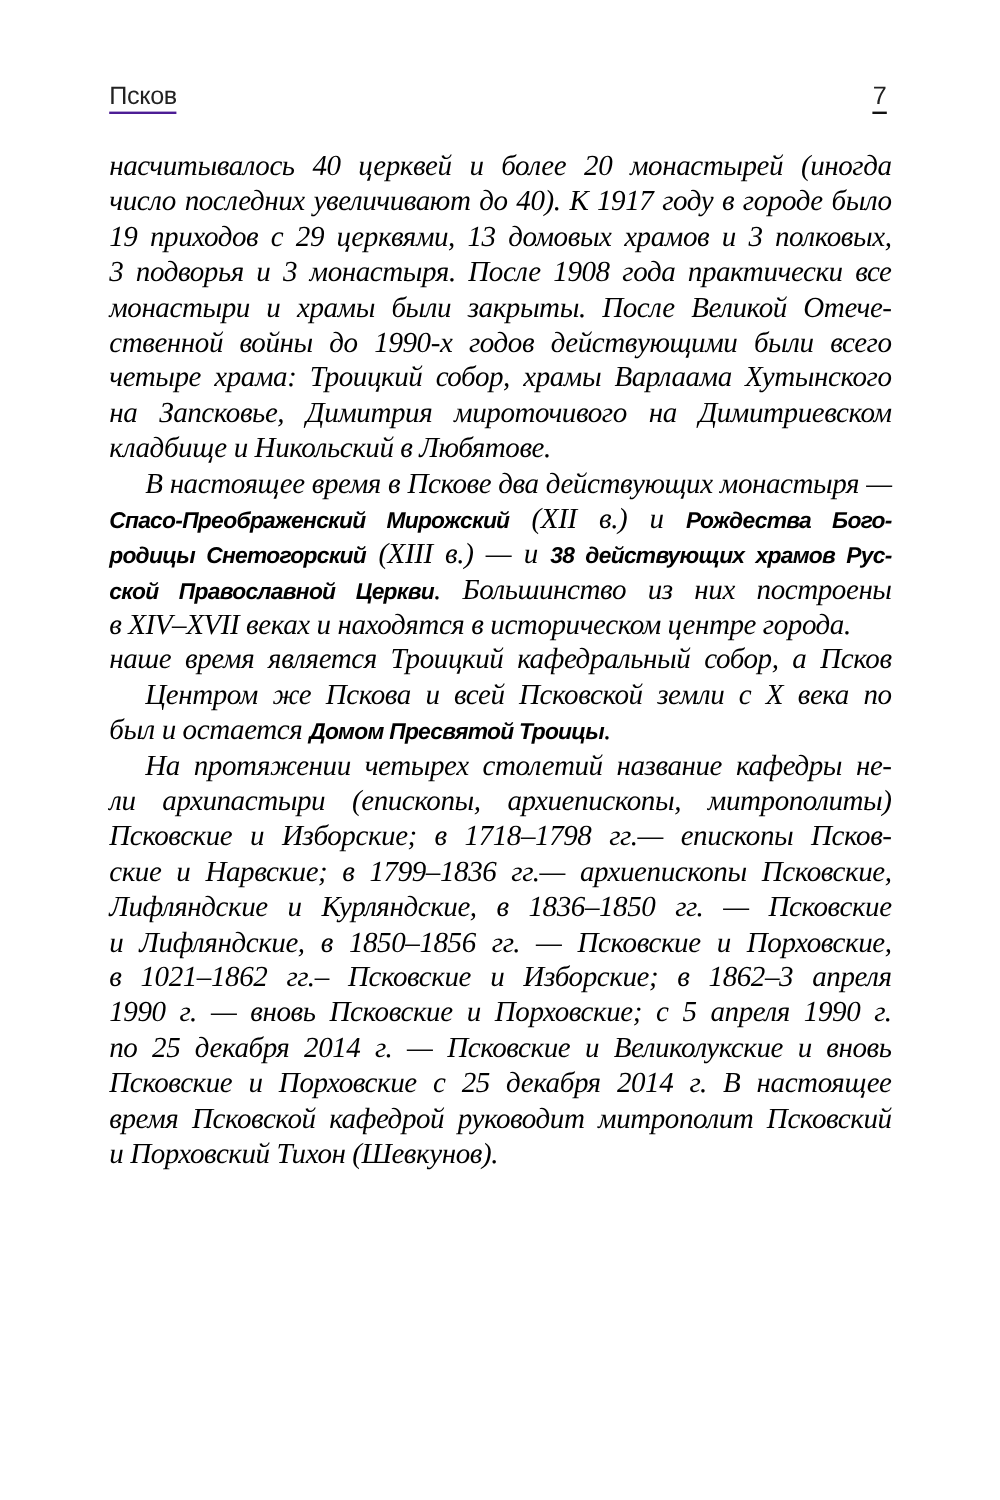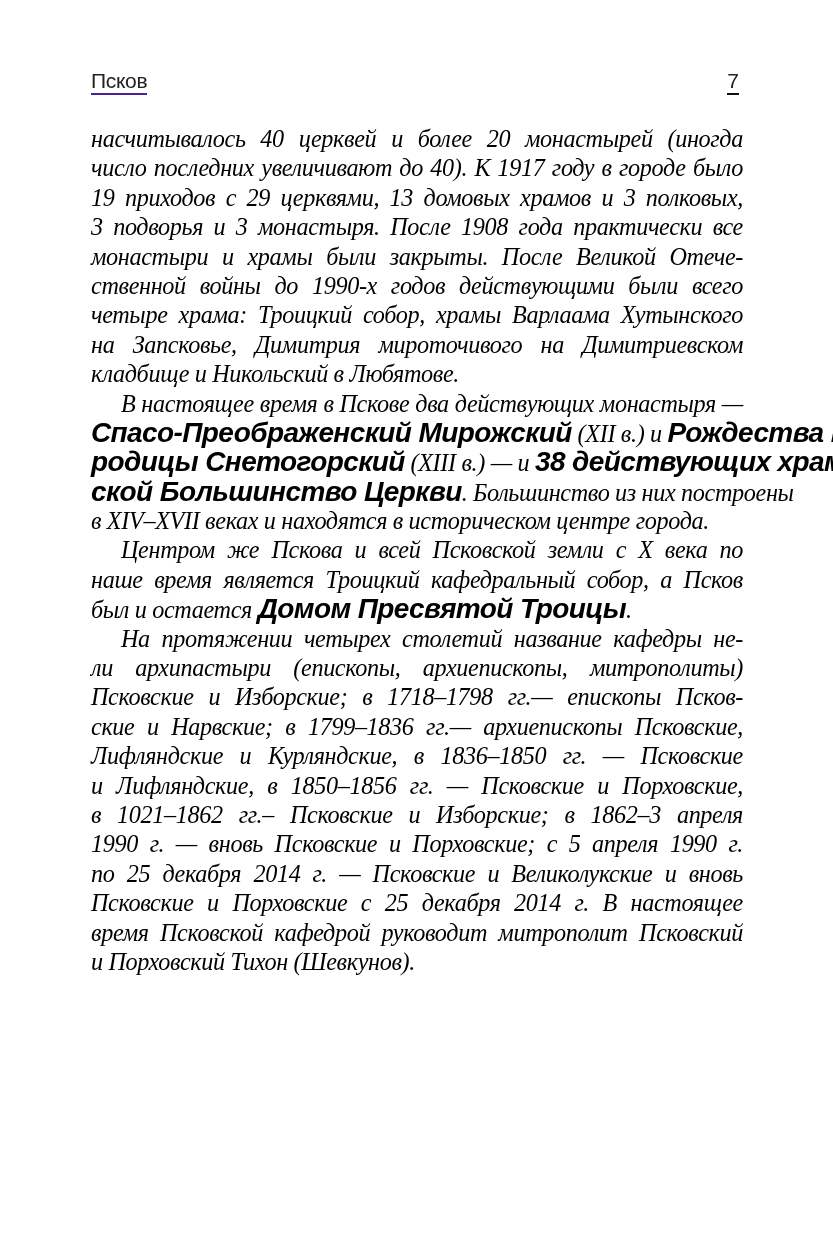--- a/index.html
+++ b/index.html
@@ -67,21 +67,21 @@
     }
     .line.last {
       text-align-last: left;
     }
     .line.indent {
       padding-left: 30px;
     }
     .b {
       font-family: "Liberation Sans", "DejaVu Sans", sans-serif;
       font-weight: bold;
-      font-size: 28px;
+      font-size: 19px;
       letter-spacing: -0.6px;
     }
   </style>
 </head>
 <body>
 
 <div class="page">
 
   <div class="running-head">
     <span class="title">Псков</span>
@@ -104,28 +104,28 @@
 
     <div>
       <div class="line indent">В настоящее время в Пскове два действующих монастыря —</div>
       <div class="line">
         <span class="b">Спасо-Преображенский Мирожский</span><span> (XII в.) и </span><span class="b">Рождества Бого-</span>
       </div>
       <div class="line">
         <span class="b">родицы Снетогорский</span><span> (XIII в.) — и </span><span class="b">38 действующих храмов Рус-</span>
       </div>
       <div class="line">
-        <span class="b">ской Большинство Церкви</span><span>. Большинство из них построены</span>
+        <span class="b">ской Православной Церкви</span><span>. Большинство из них построены</span>
       </div>
       <div class="line last">в XIV–XVII веках и находятся в историческом центре города.</div>
     </div>
 
     <div>
+      <div class="line">наше время является Троицкий кафедральный собор, а Псков</div>
       <div class="line indent">Центром же Пскова и всей Псковской земли с X века по</div>
-      <div class="line">наше время является Троицкий кафедральный собор, а Псков</div>
       <div class="line last">
         <span>был и остается </span><span class="b">Домом Пресвятой Троицы</span><span>.</span>
       </div>
     </div>
 
     <div>
       <div class="line indent">На протяжении четырех столетий название кафедры не-</div>
       <div class="line">ли архипастыри (епископы, архиепископы, митрополиты)</div>
       <div class="line">Псковские и Изборские; в 1718–1798 гг.— епископы Псков-</div>
       <div class="line">ские и Нарвские;  в 1799–1836 гг.— архиепископы Псковские,</div>

